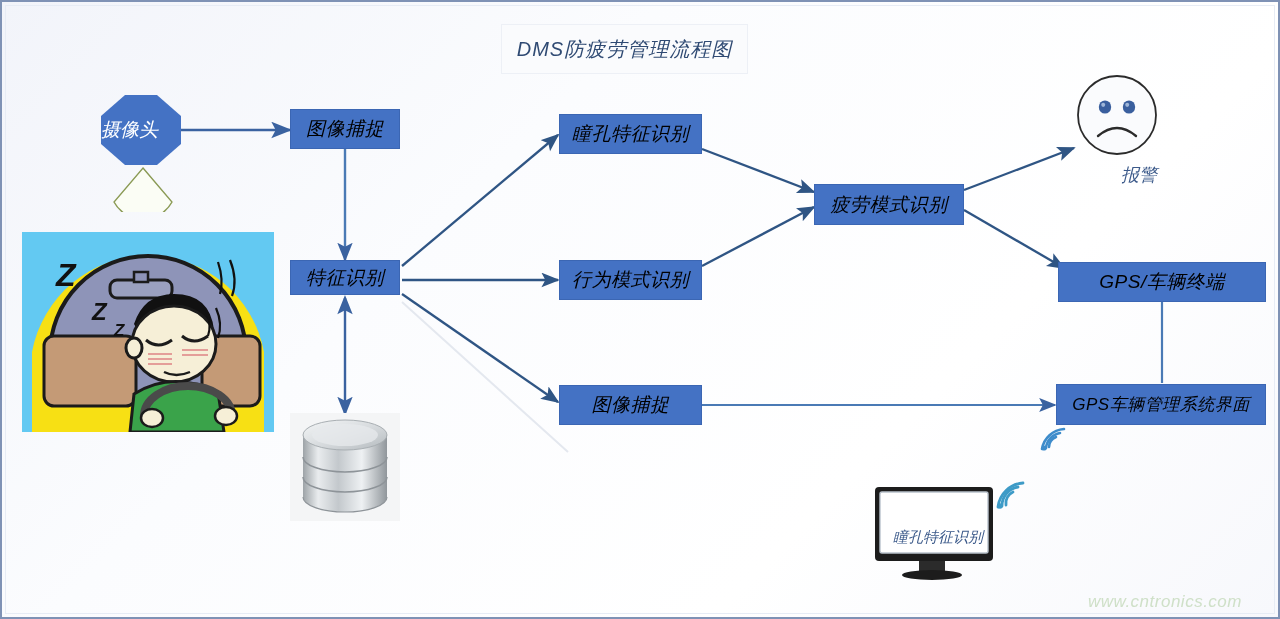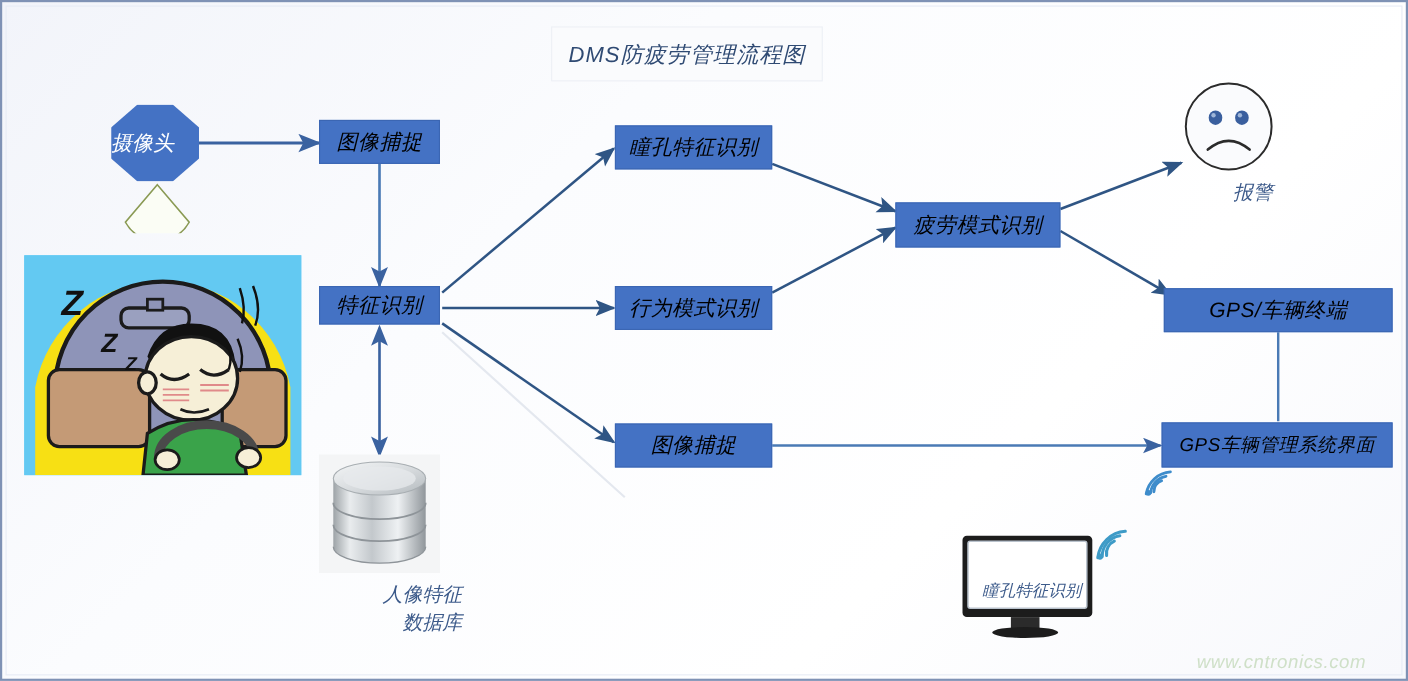--- a/index.html
+++ b/index.html
@@ -218,24 +218,20 @@
       </linearGradient>
     </defs>
     <rect x="0" y="0" width="110" height="108" fill="#f4f5f6"></rect>
     <path d="M13,22 L13,84 A42,15 0 0 0 97,84 L97,22 Z" fill="url(#cylg)"></path>
     <ellipse cx="55" cy="22" rx="42" ry="15" fill="url(#topg)" stroke="#a8aeb2" stroke-width="1"></ellipse>
     <ellipse cx="55" cy="22" rx="33" ry="11" fill="#e7eaec" opacity="0.75"></ellipse>
     <path d="M13,44 A42,15 0 0 0 97,44" fill="none" stroke="#8e9499" stroke-width="1.6"></path>
     <path d="M13,64 A42,15 0 0 0 97,64" fill="none" stroke="#8e9499" stroke-width="1.6"></path>
     <path d="M13,84 A42,15 0 0 0 97,84" fill="none" stroke="#8e9499" stroke-width="1.2"></path>
   </svg>
-  <div class="caption" style="left:268px; top:525px; width:150px;">
-    <div>人像特征</div>
-    <div>数据库</div>
-  </div>
 
   <div class="cartoon" style="left:20px; top:230px; width:252px; height:200px;">
     <svg width="252" height="200" viewBox="0 0 252 200">
       <rect x="0" y="0" width="252" height="200" fill="#63c9f2"></rect>
 
       <path d="M10,200 L10,120 A118,118 0 0 1 242,120 L242,200 Z" fill="#f7e014"></path>
 
       <path d="M28,172 L28,122 A98,98 0 0 1 224,122 L224,172 Z" fill="#8e94b8" stroke="#1b1b1b" stroke-width="4"></path>
 
       <rect x="22" y="104" width="92" height="70" rx="10" fill="#c49a76" stroke="#1b1b1b" stroke-width="3"></rect>

